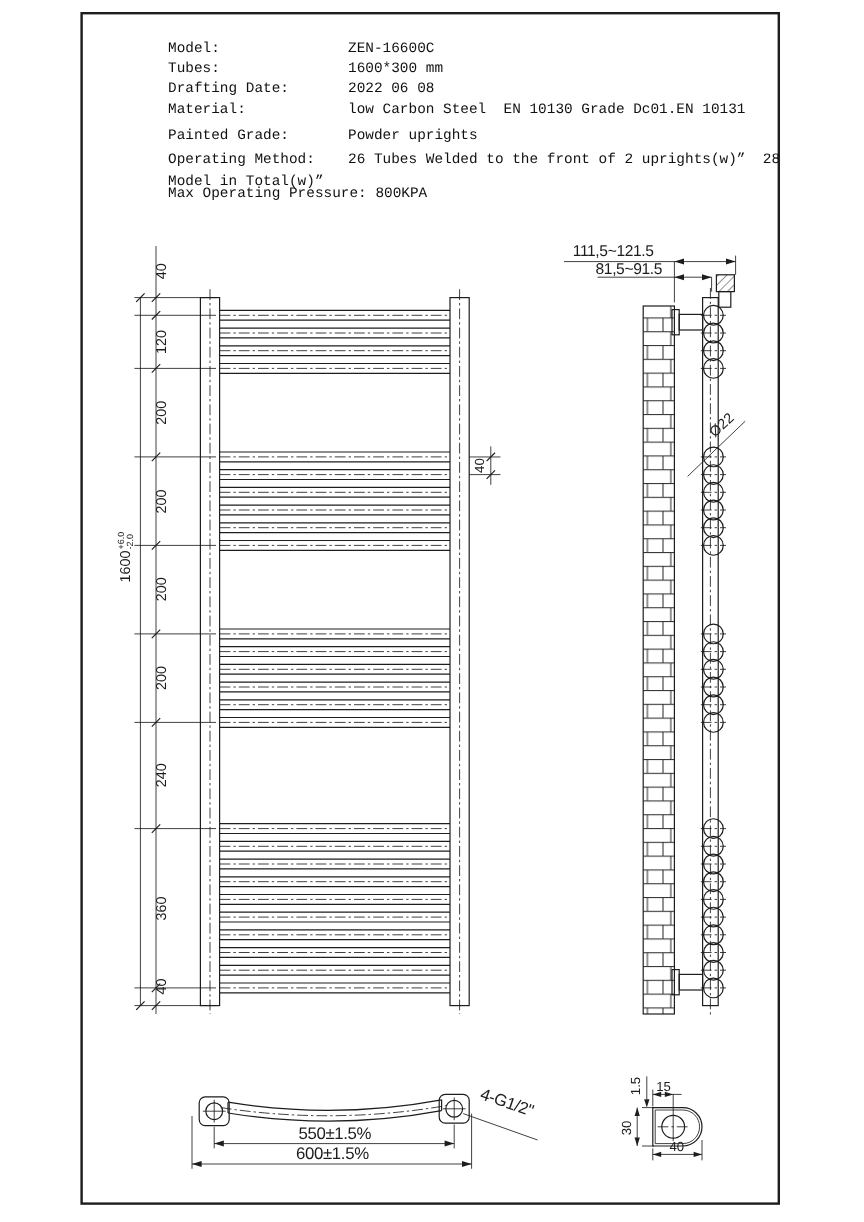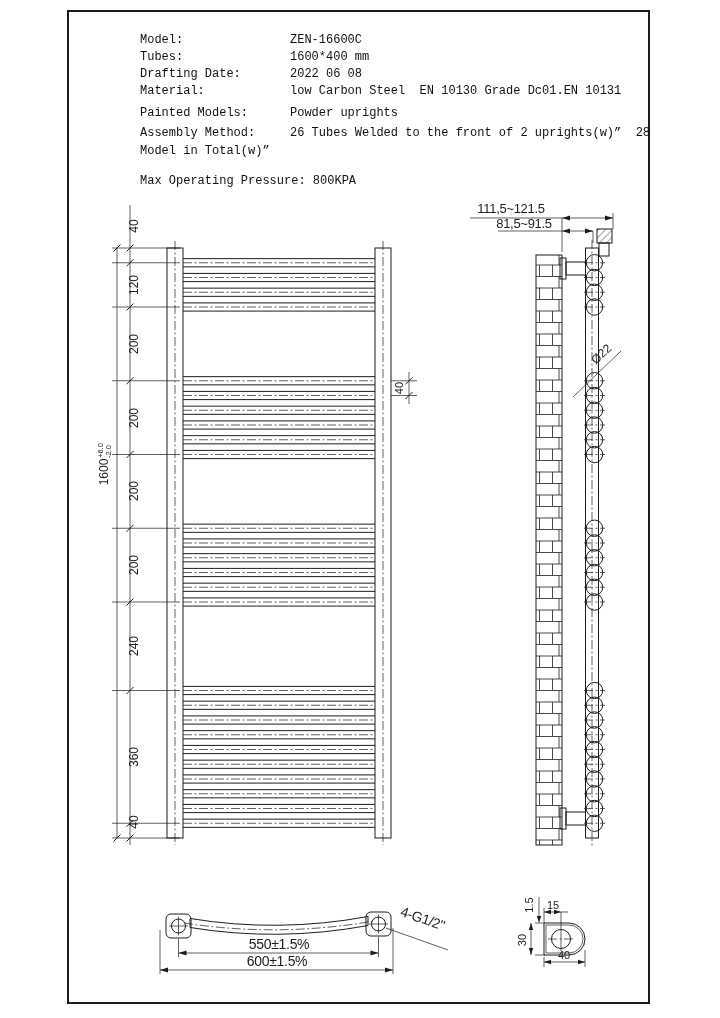--- a/index.html
+++ b/index.html
@@ -349,22 +349,22 @@
         <line x1="544" y1="962" x2="585" y2="962" class="ln thin"></line>
         <polygon class="arrow" points="544,962 551,959.8 551,964.2"></polygon>
         <polygon class="arrow" points="585,962 578,959.8 578,964.2"></polygon>
         <text class="dim fs11" text-anchor="middle" x="564" y="959">40</text>
       </g>
     </g>
   </svg>
 
   <div class="specs">
     <div class="spec-row" style="top:33px"><span class="spec-label">Model:</span><span>ZEN-16600C</span></div>
-    <div class="spec-row" style="top:50px"><span class="spec-label">Tubes:</span><span>1600*400 mm</span></div>
+    <div class="spec-row" style="top:50px"><span class="spec-label">Tubes:</span><span>1600*300 mm</span></div>
     <div class="spec-row" style="top:67px"><span class="spec-label">Drafting Date:</span><span>2022 06 08</span></div>
     <div class="spec-row" style="top:84px"><span class="spec-label">Material:</span><span>low Carbon Steel  EN 10130 Grade Dc01.EN 10131</span></div>
-    <div class="spec-row" style="top:106px"><span class="spec-label">Painted Models:</span><span>Powder uprights</span></div>
-    <div class="spec-row" style="top:126px"><span class="spec-label">Assembly Method:</span><span>26 Tubes Welded to the front of 2 uprights(w)”  28</span></div>
+    <div class="spec-row" style="top:106px"><span class="spec-label">Painted Grade:</span><span>Powder uprights</span></div>
+    <div class="spec-row" style="top:126px"><span class="spec-label">Operating Method:</span><span>26 Tubes Welded to the front of 2 uprights(w)”  28</span></div>
     <div class="spec-row" style="top:144px"><span>Model in Total(w)”</span></div>
-    <div class="spec-row" style="top:174px"><span>Max Operating Pressure: 800KPA</span></div>
+    <div class="spec-row" style="top:154px"><span>Max Operating Pressure: 800KPA</span></div>
   </div>
 
 </div>
 
 </body></html>

